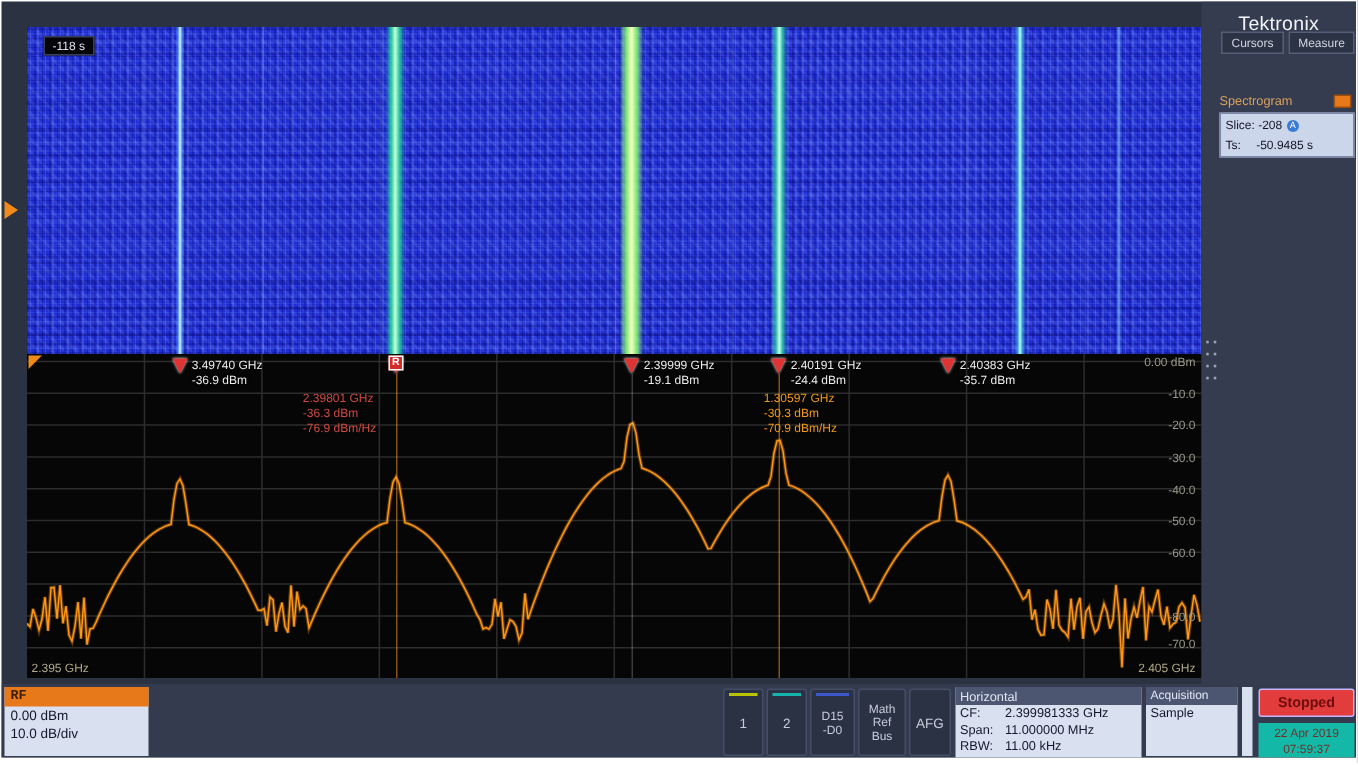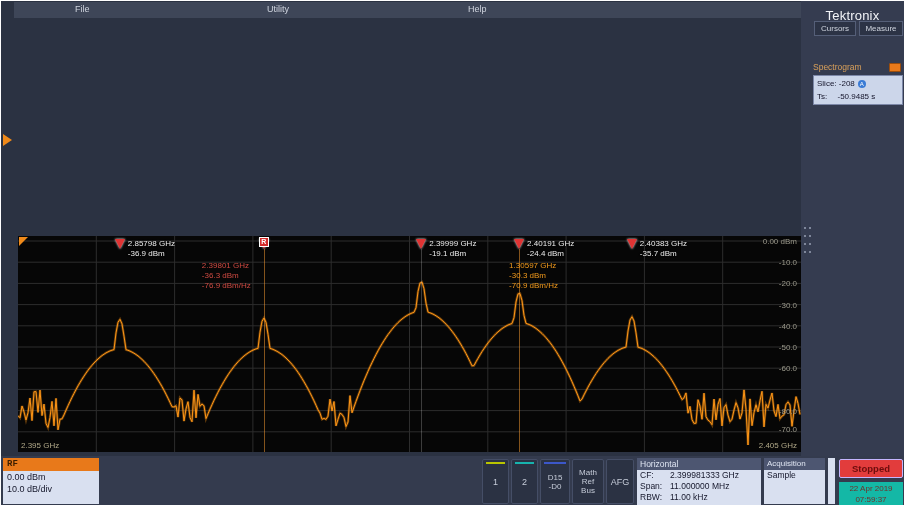--- a/index.html
+++ b/index.html
@@ -62,26 +62,45 @@
   .stopped{position:absolute;left:838px;top:3px;width:64px;height:19px;border-radius:2px;border:1px solid #c4b5fd;box-sizing:border-box;color:#6d0d0d;font-weight:bold;font-size:9.5px;text-align:center;line-height:17px;cursor:default;}
   .dtpanel{position:absolute;left:838px;top:26px;width:64px;height:23px;background:#14b8a6;color:#70302a;font-size:8px;text-align:center;line-height:11px;padding-top:1px;box-sizing:border-box;}
   .whitestrip{position:absolute;left:827px;top:2px;width:7px;height:46px;background:#d9e0f0;}
 </style>
 </head>
 <body>
 
 <div class="page">
 <div class="screen">
 
-  <div class="menubar">
-    <span class="menuitem" style="left:61px">File</span>
-    <span class="menuitem" style="left:253px">Utility</span>
-    <span class="menuitem" style="left:454px">Help</span>
-  </div>
-
+
+  <div class="spectrogram">
+    <div class="sgnoise"></div>
+    <div class="sgbands"></div>
+    <div class="sggrid">
+          <div style="left: 78.3px;"></div>
+          <div style="left: 156.6px;"></div>
+          <div style="left: 234.9px;"></div>
+          <div style="left: 313.2px;"></div>
+          <div style="left: 391.5px;"></div>
+          <div style="left: 469.8px;"></div>
+          <div style="left: 548.1px;"></div>
+          <div style="left: 626.4px;"></div>
+          <div style="left: 704.7px;"></div>
+        </div>
+    <div>
+          <div class="sgline" style="left: 98.79px; width: 6px; background: linear-gradient(90deg, transparent, rgba(120, 220, 255, 0.55) 30%, rgb(216, 246, 255) 50%, rgba(120, 220, 255, 0.55) 70%, transparent);"></div>
+          <div class="sgline" style="left: 239.362px; width: 13px; background: linear-gradient(90deg, transparent, rgba(40, 235, 150, 0.8) 30%, rgb(201, 255, 217) 50%, rgba(40, 235, 150, 0.8) 70%, transparent);"></div>
+          <div class="sgline" style="left: 395.245px; width: 16px; background: linear-gradient(90deg, transparent, rgba(140, 255, 110, 0.9) 30%, rgb(251, 255, 196) 50%, rgba(140, 255, 110, 0.9) 70%, transparent);"></div>
+          <div class="sgline" style="left: 495.62px; width: 11px; background: linear-gradient(90deg, transparent, rgba(45, 225, 165, 0.75) 30%, rgb(204, 255, 228) 50%, rgba(45, 225, 165, 0.75) 70%, transparent);"></div>
+          <div class="sgline" style="left: 658.418px; width: 8px; background: linear-gradient(90deg, transparent, rgba(70, 210, 225, 0.6) 30%, rgb(181, 255, 241) 50%, rgba(70, 210, 225, 0.6) 70%, transparent);"></div>
+          <div class="sgline" style="left: 726.19px; width: 4px; background: linear-gradient(90deg, transparent, rgba(90, 170, 255, 0.35) 30%, rgba(160, 225, 255, 0.6) 50%, rgba(90, 170, 255, 0.35) 70%, transparent);"></div>
+        </div>
+    <div class="timetag">-118 s</div>
+  </div>
   <div class="playarrow"></div>
 
   <div class="spectrum">
     <div id="plot-canvas">
           <svg width="783" height="216" style="position:absolute;left:0;top:0">
             <line x1="78.3" y1="0" x2="78.3" y2="216" stroke="#2d2d2d" stroke-width="1"></line>
             <line x1="156.6" y1="0" x2="156.6" y2="216" stroke="#2d2d2d" stroke-width="1"></line>
             <line x1="234.9" y1="0" x2="234.9" y2="216" stroke="#2d2d2d" stroke-width="1"></line>
             <line x1="313.2" y1="0" x2="313.2" y2="216" stroke="#2d2d2d" stroke-width="1"></line>
             <line x1="391.5" y1="0" x2="391.5" y2="216" stroke="#2d2d2d" stroke-width="1"></line>
@@ -113,21 +132,21 @@
           <div class="ytick" style="top: 107px;">-50.0</div>
           <div class="ytick" style="top: 128.2px;">-60.0</div>
           <div class="ytick" style="top: 149.4px; margin-top: 40px;">-70.0</div>
           <div class="ytick" style="top: 170.6px;">-80.0</div>
         </div>
     <div class="freqlabel" style="left:3px">2.395 GHz</div>
     <div class="freqlabel" style="right:4px">2.405 GHz</div>
     <div>
           <div class="mtri" style="left: 96.79px;"></div>
           <div class="mlabel" style="left: 109.79px;">
-            <div>2.85798 GHz</div>
+            <div>3.49740 GHz</div>
             <div>-36.9 dBm</div>
           </div>
           <div class="stem" style="left: 245.862px; background: rgba(255, 160, 50, 0.5);"></div>
           <div class="mtri" style="left: 240.862px;"></div>
           <div class="mref" style="left: 240.862px;">R</div>
           <div class="mreadout" style="left: 183.862px; color: rgb(207, 74, 66);">
             <div>2.39801 GHz</div>
             <div>-36.3 dBm</div>
             <div>-76.9 dBm/Hz</div>
           </div>

